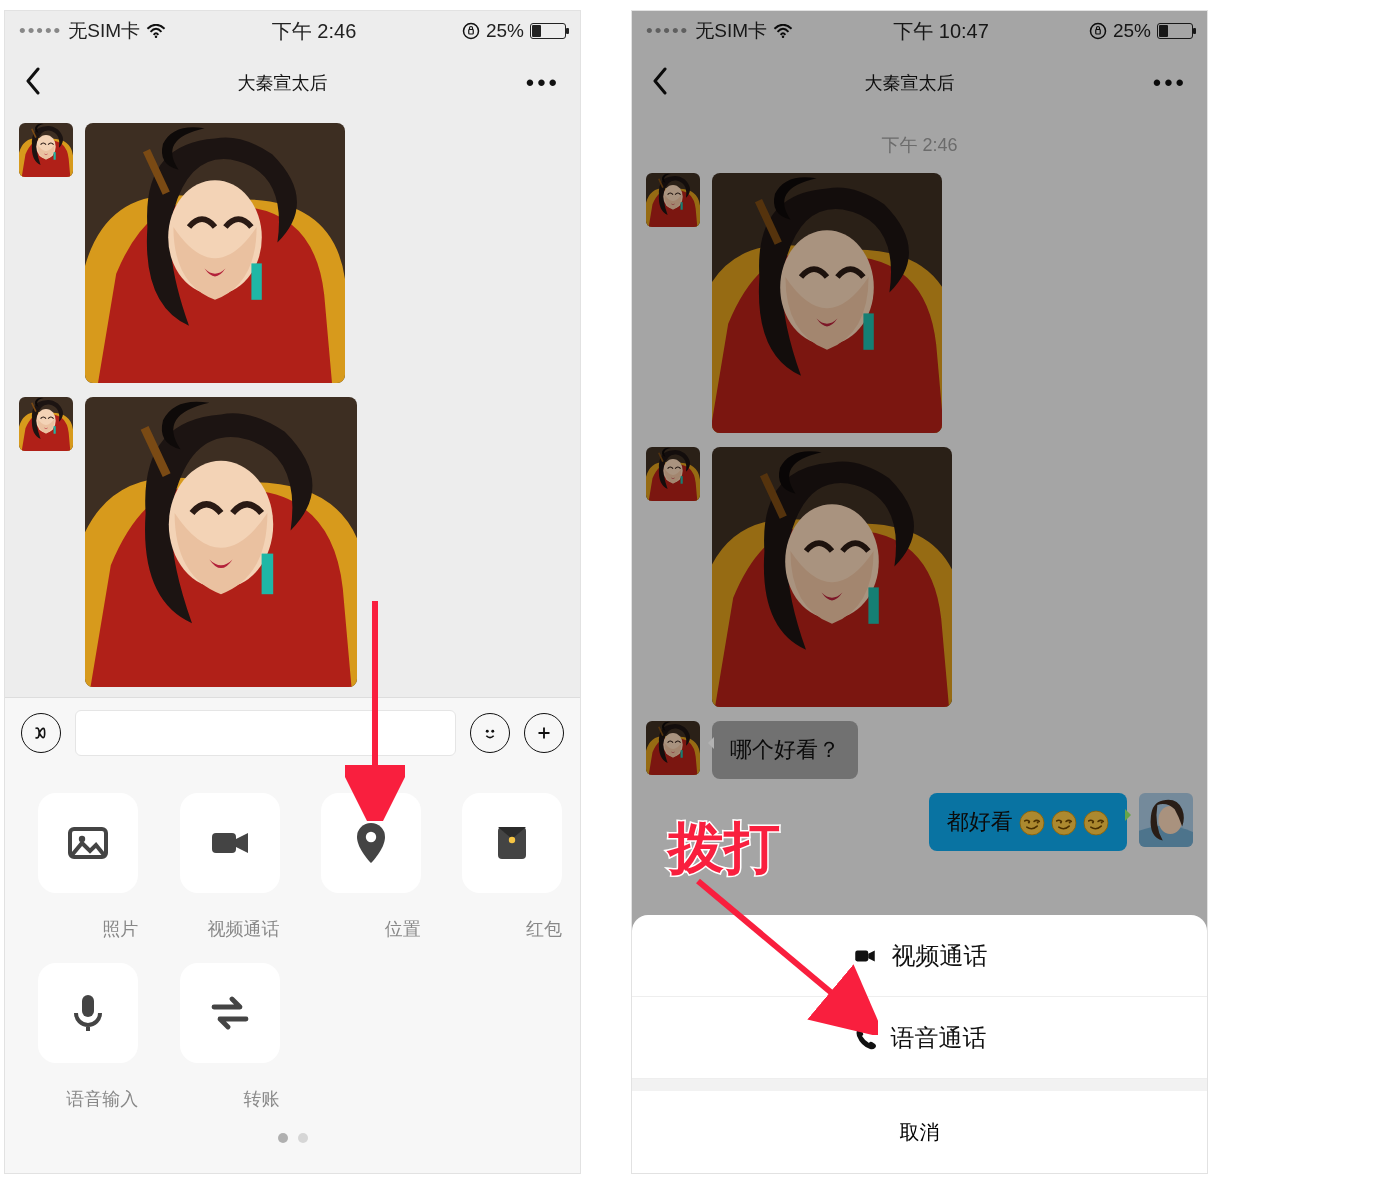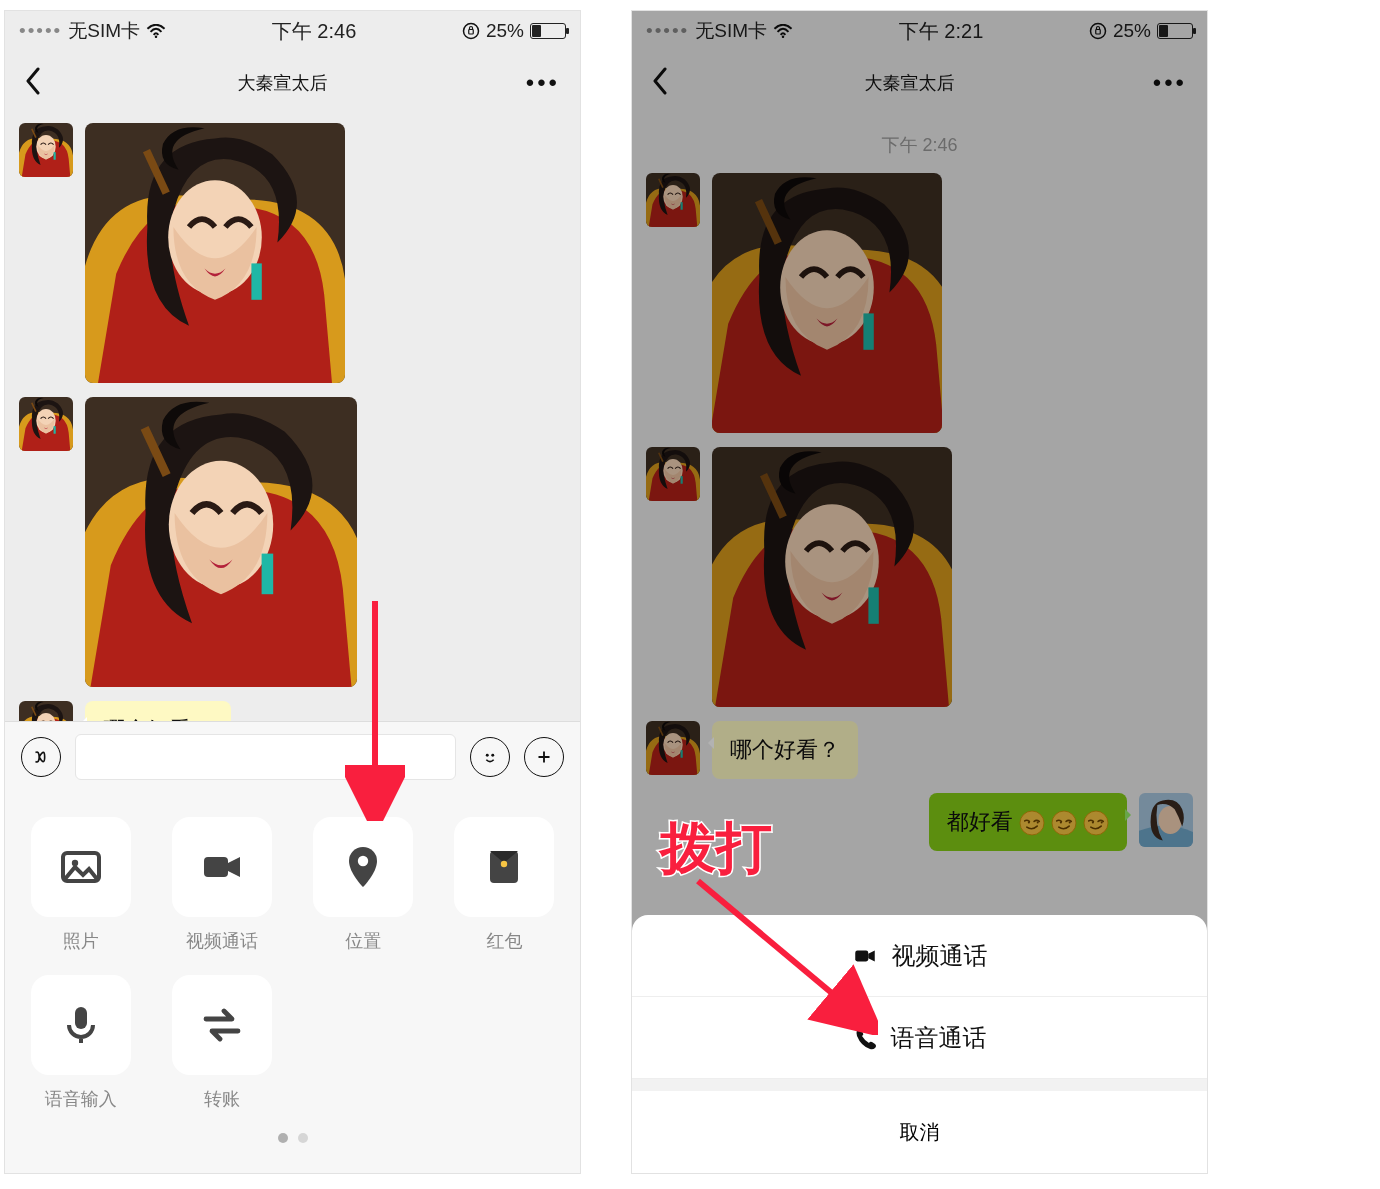--- a/index.html
+++ b/index.html
@@ -52,47 +52,47 @@
   
   .chat-area { flex:1; overflow:hidden; padding: 8px 14px; }
   .msg { display:flex; align-items:flex-start; gap: 12px; margin-bottom: 14px;}
   .msg.right { flex-direction: row-reverse; }
   .avatar { width: 54px; height: 54px; border-radius: 6px; overflow:hidden; flex:0 0 54px;}
   .avatar svg { width:100%; height:100%; display:block; }
   .img-bubble { width: 260px; height: 260px; border-radius: 8px; overflow:hidden; }
   .img-bubble.lg { width: 272px; height: 290px; }
   .img-bubble svg { width:100%; height:100%; display:block; }
   .text-bubble {
-    background:#fef9c3; border-radius: 8px; padding: 14px 18px; font-size: 22px;
+    background:#a3a3a3; border-radius: 8px; padding: 14px 18px; font-size: 22px;
     color:#111; position:relative;
   }
   .text-bubble.left::before {
     content:""; position:absolute; left:-10px; top:16px;
     border: 6px solid transparent; border-right-color:#fff;
   }
-  .text-bubble.right-b { background:#84cc16; }
+  .text-bubble.right-b { background:#0ea5e9; }
   .text-bubble.right-b::before {
     content:""; position:absolute; right:-10px; top:16px;
     border: 6px solid transparent; border-left-color:#95ec69;
   }
   .time-row { text-align:center; color:#9a9a9a; font-size:18px; padding: 10px 0 16px;}
   
   .input-bar {
     height: 70px; background:#f7f7f7; border-top:1px solid #ddd;
     display:flex; align-items:center; gap: 14px; padding: 0 16px;
   }
   .circ { width:40px; height:40px; border:1.8px solid #111; border-radius:50%; display:flex;align-items:center;justify-content:center;}
   .msg-input { flex:1; height:46px; background:#fff; border-radius:6px; border:1px solid #e5e5e5;}
   
   .tool-panel { background:#f7f7f7; padding: 26px 18px 30px; }
   .tool-grid {
     display:grid; grid-template-columns: repeat(4, 1fr);
     gap: 22px 26px;
   }
-  .tool-cell { display:flex; flex-direction:column; align-items:center; gap:12px;}
+  .tool-cell { display:flex; flex-direction:column; align-items:flex-end; gap:24px;}
   .tool-tile {
     width: 100px; height: 100px; background:#fff; border-radius:18px;
     display:flex; align-items:center; justify-content:center;
   }
   .tool-label { font-size:18px; color:#888; }
   .pager { display:flex; justify-content:center; gap:10px; margin-top:22px;}
   .pager .dot { width:10px; height:10px; border-radius:50%; background:#b0b0b0;}
   .pager .dot.dim { background:#d6d6d6;}
   
   .dim-overlay {
@@ -344,21 +344,21 @@
     <div class="status-left">
       <span class="dots"><span>•••••</span></span>
       <span>无SIM卡</span>
       <svg class="wifi-ic" viewBox="0 0 24 18">
         <path d="M1 6 Q12 -4 23 6" fill="none" stroke="#111" stroke-width="2.5"></path>
         <path d="M5 10 Q12 2 19 10" fill="none" stroke="#111" stroke-width="2.5"></path>
         <path d="M9 14 Q12 10 15 14" fill="none" stroke="#111" stroke-width="2.5"></path>
         <circle cx="12" cy="16.5" r="1.6" fill="#111"></circle>
       </svg>
     </div>
-    <div>下午 2:21</div>
+    <div>下午 10:47</div>
     <div class="status-right">
       <svg width="18" height="18" viewBox="0 0 24 24">
         <circle cx="12" cy="12" r="10" fill="none" stroke="#111" stroke-width="2"></circle>
         <rect x="9" y="10" width="6" height="6" rx="1" fill="none" stroke="#111" stroke-width="1.6"></rect>
         <path d="M10 10 v-2 a2 2 0 0 1 4 0 v2" fill="none" stroke="#111" stroke-width="1.6"></path>
       </svg>
       <span>25%</span>
       <span class="batt">
             <span class="fill"></span>
           </span>
@@ -445,21 +445,21 @@
             <path d="M4 4 q2 -2 4 0 l2 3 q1 2 -1 3 q3 5 7 7 q1 -2 3 -1 l3 2 q2 2 0 4 q-2 2 -5 1 q-9 -3 -13 -13 q-1 -3 0 -6 z" fill="#111"></path>
           </svg>
       <span>语音通话</span>
     </div>
     <div class="sheet-sep"></div>
     <div class="sheet-cancel">
       <span>取消</span>
     </div>
   </div>
 
-  <div class="anno" style="left:28px; top:800px;">拨打</div>
+  <div class="anno" style="left:36px; top:800px;">拨打</div>
   <svg class="arrow" style="left:56px; top:864px;" width="190" height="160" viewBox="0 0 190 160">
     <defs>
           <marker id="ah2" markerWidth="12" markerHeight="12" refX="6" refY="6" orient="auto">
             <path d="M0 0 L12 6 L0 12 z" fill="#f91f3e"></path>
           </marker>
         </defs>
     <path d="M10 6 L170 140" stroke="#f91f3e" stroke-width="6" marker-end="url(#ah2)"></path>
   </svg>
 </div>
 

